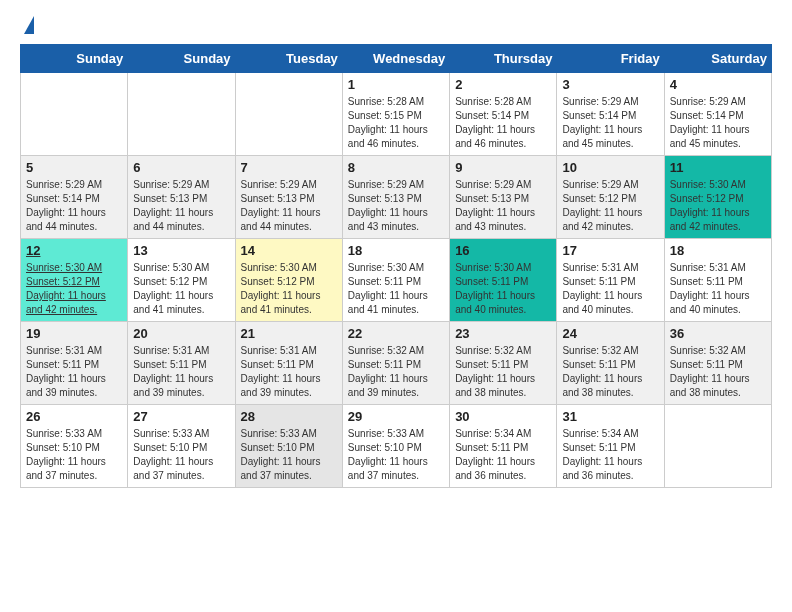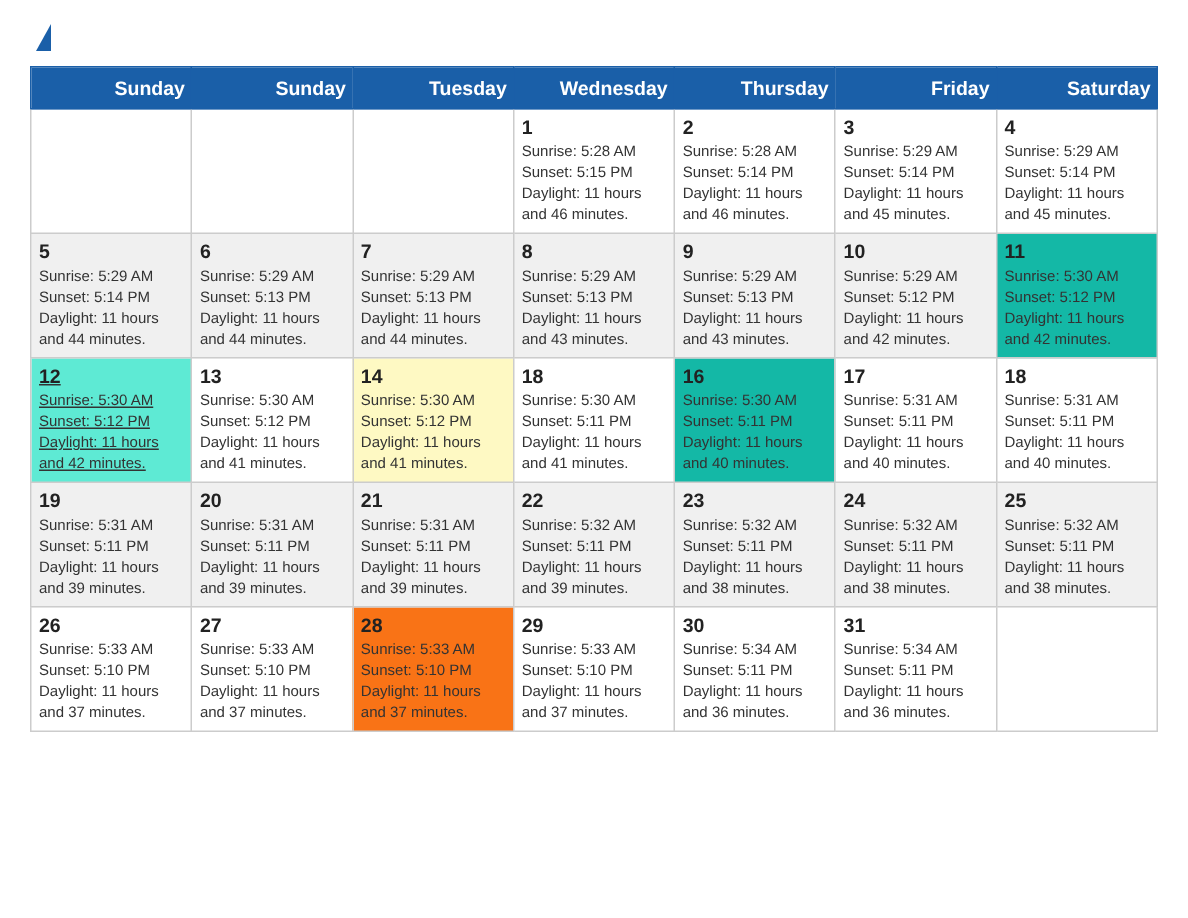--- a/index.html
+++ b/index.html
@@ -303,21 +303,21 @@
 and 38 minutes.</div>
         </td>
         <td style="background: rgb(240, 240, 240);">
           <span class="day-number">24</span>
           <div class="cell-info" style="white-space: pre-line;">Sunrise: 5:32 AM
 Sunset: 5:11 PM
 Daylight: 11 hours
 and 38 minutes.</div>
         </td>
         <td style="background: rgb(240, 240, 240);">
-          <span class="day-number">25</span>
+          <span class="day-number">36</span>
           <div class="cell-info" style="white-space: pre-line;">Sunrise: 5:32 AM
 Sunset: 5:11 PM
 Daylight: 11 hours
 and 38 minutes.</div>
         </td>
       </tr>
       <tr>
         <td style="background: rgb(255, 255, 255);">
           <span class="day-number">26</span>
           <div class="cell-info" style="white-space: pre-line;">Sunrise: 5:33 AM
@@ -325,21 +325,21 @@
 Daylight: 11 hours
 and 37 minutes.</div>
         </td>
         <td style="background: rgb(255, 255, 255); margin-top: 16px;">
           <span class="day-number">27</span>
           <div class="cell-info" style="white-space: pre-line;">Sunrise: 5:33 AM
 Sunset: 5:10 PM
 Daylight: 11 hours
 and 37 minutes.</div>
         </td>
-        <td style="background: #f97316;">
+        <td style="background: #e5e5e5;">
           <span class="day-number">28</span>
           <div class="cell-info" style="white-space: pre-line;">Sunrise: 5:33 AM
 Sunset: 5:10 PM
 Daylight: 11 hours
 and 37 minutes.</div>
         </td>
         <td style="background: rgb(255, 255, 255); margin-top: 15px;">
           <span class="day-number">29</span>
           <div class="cell-info" style="white-space: pre-line;">Sunrise: 5:33 AM
 Sunset: 5:10 PM

